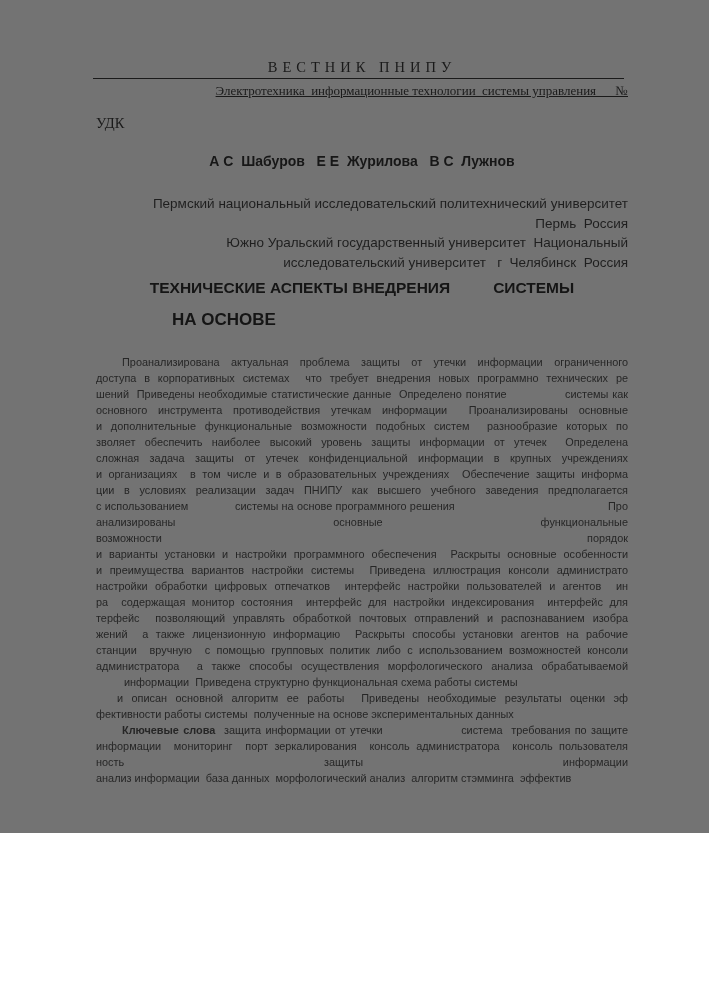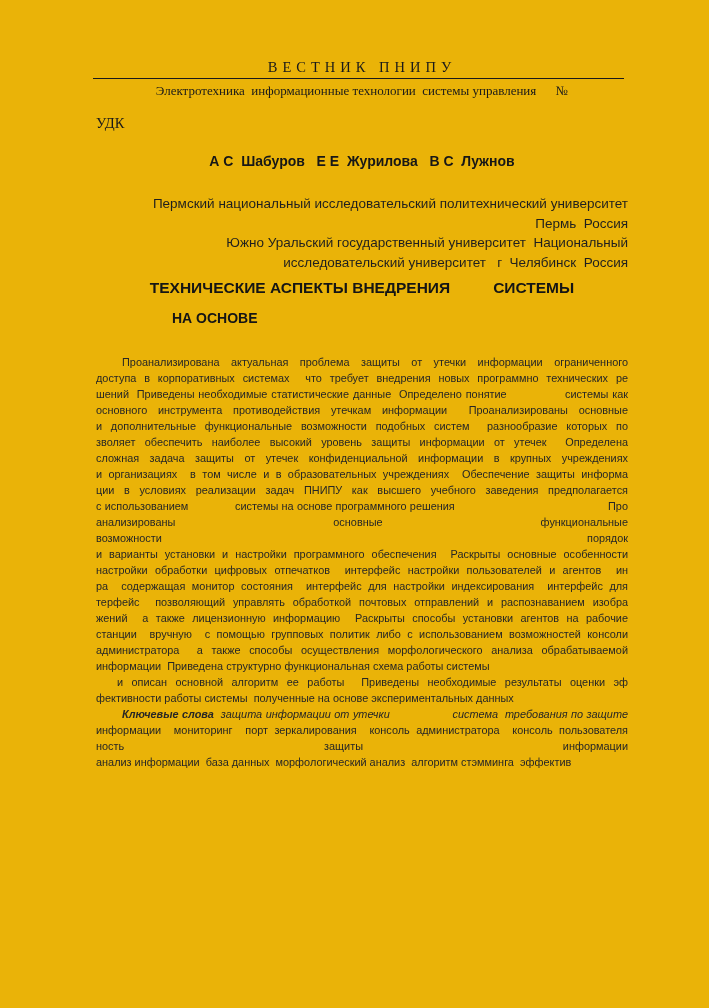--- a/index.html
+++ b/index.html
@@ -1,68 +1,68 @@
 <!DOCTYPE html>
 <html><head>
 <meta charset="utf-8">
 <style>
   html, body { margin: 0; padding: 0; background: #ffffff; }
   .page {
     position: relative;
-    width: 709px; height: 1008px;
-    background: #eab308;
+    width: 709px; height: 833px;
+    background: #737373;
     font-family: "Liberation Sans", sans-serif;
     color: #1c1c1c;
     overflow: hidden;
   }
   .serif { font-family: "Liberation Serif", serif; }
 
   .journal-title {
     position: absolute; top: 59px; left: 96px; width: 532px;
     text-align: center; font-size: 14.5px; letter-spacing: 5px;
     color: #1a1a1a;
   }
   .rule {
     position: absolute; top: 78px; left: 93px; width: 531px;
     border-top: 1.6px solid #1a1a1a; height: 0;
   }
   .subtitle {
     position: absolute; top: 83px; left: 96px; width: 532px;
-    text-align: center; font-size: 13px; color: #1a1a1a;
+    text-align: right; font-size: 13px; color: #1a1a1a; text-decoration: underline;
   }
   .udc {
     position: absolute; top: 115px; left: 96px;
     font-size: 14.5px; color: #1a1a1a;
   }
   .authors {
     position: absolute; top: 153px; left: 96px; width: 532px;
     text-align: center; font-weight: bold; font-size: 14px; color: #171717;
   }
   .affiliations {
     position: absolute; top: 194px; left: 96px; width: 532px;
     text-align: right; font-size: 13.5px; line-height: 19.5px; color: #1f1f1f;
   }
   .title-l1 {
     position: absolute; top: 279px; left: 96px; width: 532px;
     text-align: center; font-weight: bold; font-size: 15.5px; color: #151515;
   }
   .title-l2 {
     position: absolute; top: 310px; left: 172px;
-    font-weight: bold; font-size: 14px; color: #151515;
+    font-weight: bold; font-size: 17px; color: #151515;
   }
   .abstract {
     position: absolute; top: 354px; left: 96px; width: 532px;
     font-size: 10.9px; line-height: 16px; color: #262626;
   }
   .abs-line { text-align: justify; text-align-last: justify; }
   .para1 > .abs-line:first-child { padding-left: 26px; }
-  .para1 > .abs-line:last-child  { text-align-last: left; }
+  .para1 > .abs-line:last-child  { text-align-last: left; margin-left: 28px; }
   .para2 > .abs-line:first-child { padding-left: 21px; }
   .para2 > .abs-line:last-child  { text-align-last: left; }
-  .kw-first { padding-left: 26px; font-style: italic; }
+  .kw-first { padding-left: 26px; }
   .kw-rest .abs-line:last-child { text-align-last: left; }
   .kw-first b { font-weight: bold; }
 </style>
 </head>
 <body>
 
 <div class="page">
 
   <div class="journal-title serif">ВЕСТНИК ПНИПУ</div>
 
@@ -92,20 +92,21 @@
         <div class="abs-line">шений&nbsp; Приведены необходимые статистические данные&nbsp; Определено понятие&nbsp;&nbsp;&nbsp;&nbsp;&nbsp;&nbsp;&nbsp;&nbsp;&nbsp;&nbsp;&nbsp;&nbsp;&nbsp;&nbsp;&nbsp;системы как</div>
         <div class="abs-line">основного инструмента противодействия утечкам информации&nbsp; Проанализированы основные</div>
         <div class="abs-line">и дополнительные функциональные возможности подобных систем&nbsp; разнообразие которых по</div>
         <div class="abs-line">зволяет обеспечить наиболее высокий уровень защиты информации от утечек&nbsp; Определена</div>
         <div class="abs-line">сложная задача защиты от утечек конфиденциальной информации в крупных учреждениях</div>
         <div class="abs-line">и организациях&nbsp; в том числе и в образовательных учреждениях&nbsp; Обеспечение защиты информа</div>
         <div class="abs-line">ции в условиях реализации задач ПНИПУ как высшего учебного заведения предполагается</div>
         <div class="abs-line">с использованием&nbsp;&nbsp;&nbsp;&nbsp;&nbsp;&nbsp;&nbsp;&nbsp;&nbsp;&nbsp;&nbsp;&nbsp;&nbsp;&nbsp;системы на основе программного решения&nbsp;&nbsp;&nbsp;&nbsp;&nbsp;&nbsp;&nbsp;&nbsp;&nbsp;&nbsp;&nbsp;&nbsp;&nbsp;&nbsp;&nbsp;&nbsp;&nbsp;&nbsp;&nbsp;&nbsp;&nbsp;&nbsp;&nbsp;&nbsp;&nbsp;&nbsp;&nbsp;&nbsp;&nbsp;&nbsp;&nbsp;&nbsp;&nbsp;&nbsp;&nbsp;&nbsp;&nbsp;&nbsp;&nbsp;&nbsp;&nbsp;&nbsp;&nbsp;&nbsp;&nbsp;&nbsp;Про</div>
         <div class="abs-line">анализированы основные функциональные возможности&nbsp;&nbsp;&nbsp;&nbsp;&nbsp;&nbsp;&nbsp;&nbsp;&nbsp;&nbsp;&nbsp;&nbsp;&nbsp;&nbsp;&nbsp;&nbsp;&nbsp;&nbsp;&nbsp;&nbsp;&nbsp;&nbsp;&nbsp;&nbsp;&nbsp;&nbsp;&nbsp;&nbsp;&nbsp;&nbsp;&nbsp;&nbsp;&nbsp;&nbsp;&nbsp;&nbsp;&nbsp;&nbsp;&nbsp;&nbsp;&nbsp;&nbsp;&nbsp;&nbsp;&nbsp;&nbsp;&nbsp;&nbsp;&nbsp;&nbsp;&nbsp;&nbsp;&nbsp;&nbsp;&nbsp;&nbsp;&nbsp;&nbsp;&nbsp;&nbsp;&nbsp;&nbsp;&nbsp;&nbsp;&nbsp;&nbsp;&nbsp;&nbsp;порядок</div>
         <div class="abs-line">и варианты установки и настройки программного обеспечения&nbsp; Раскрыты основные особенности</div>
+        <div class="abs-line">и преимущества вариантов настройки системы&nbsp; Приведена иллюстрация консоли администрато</div>
         <div class="abs-line">настройки обработки цифровых отпечатков&nbsp; интерфейс настройки пользователей и агентов&nbsp; ин</div>
         <div class="abs-line">ра&nbsp; содержащая монитор состояния&nbsp; интерфейс для настройки индексирования&nbsp; интерфейс для</div>
         <div class="abs-line">терфейс&nbsp; позволяющий управлять обработкой почтовых отправлений и распознаванием изобра</div>
         <div class="abs-line">жений&nbsp; а также лицензионную информацию&nbsp; Раскрыты способы установки агентов на рабочие</div>
         <div class="abs-line">станции&nbsp; вручную&nbsp; с помощью групповых политик либо с использованием возможностей консоли</div>
         <div class="abs-line">администратора&nbsp; а также способы осуществления морфологического анализа обрабатываемой</div>
         <div class="abs-line">информации&nbsp; Приведена структурно функциональная схема работы системы</div>
       </div>
     <div class="para2">
         <div class="abs-line">и описан основной алгоритм ее работы&nbsp; Приведены необходимые результаты оценки эф</div>

